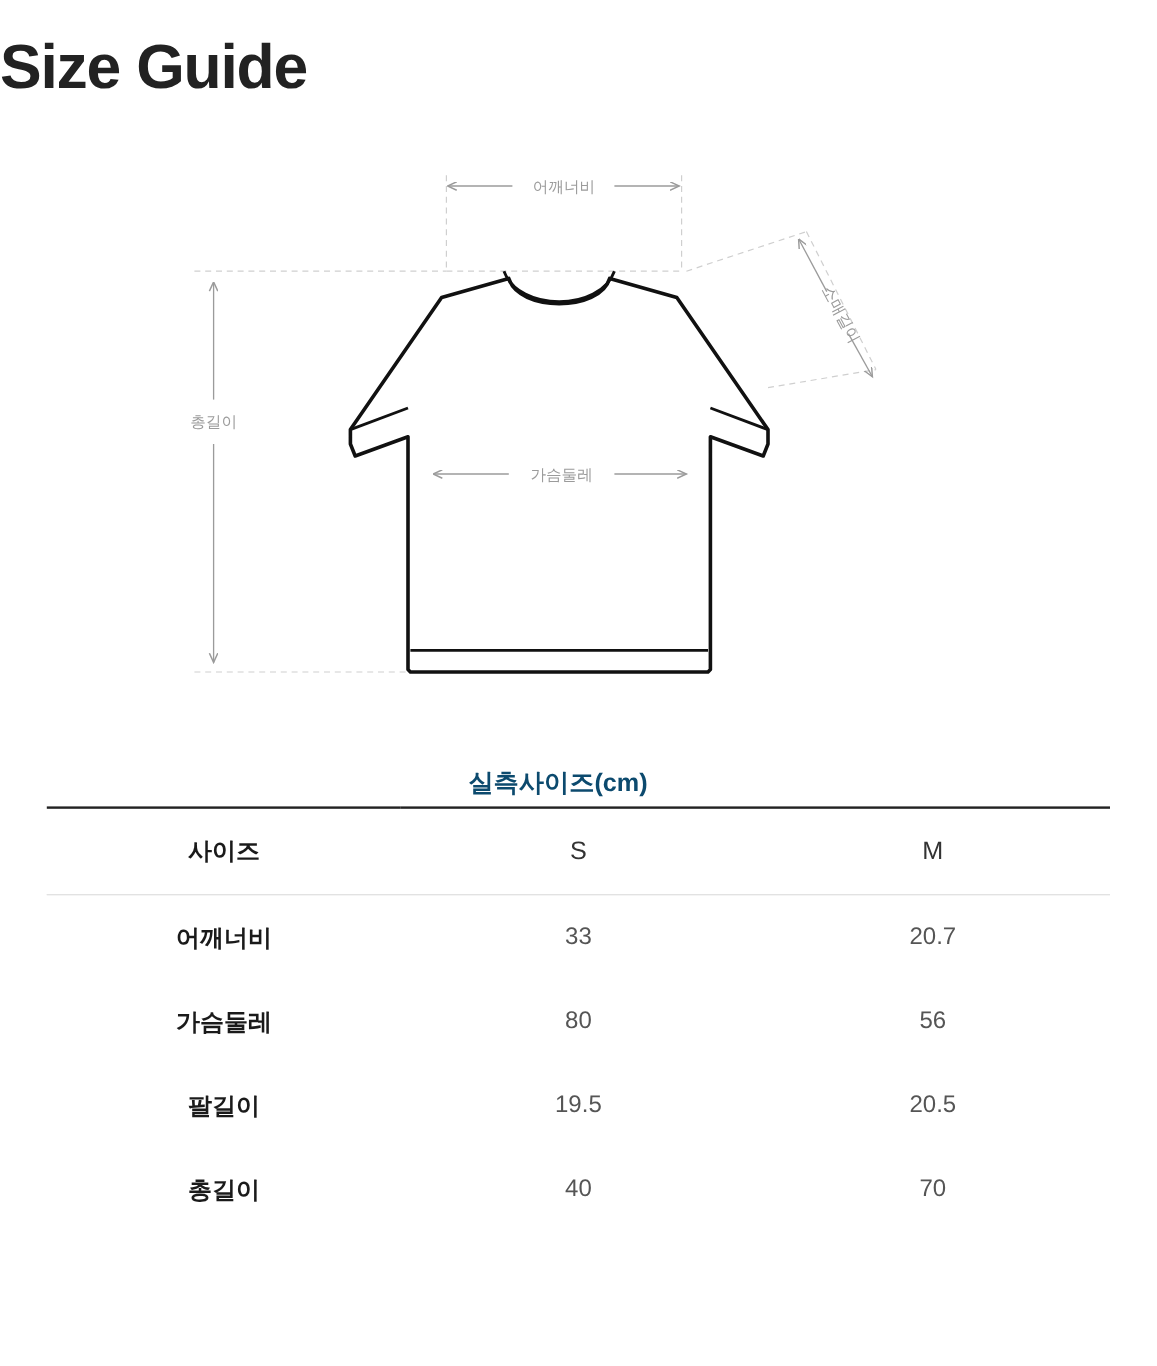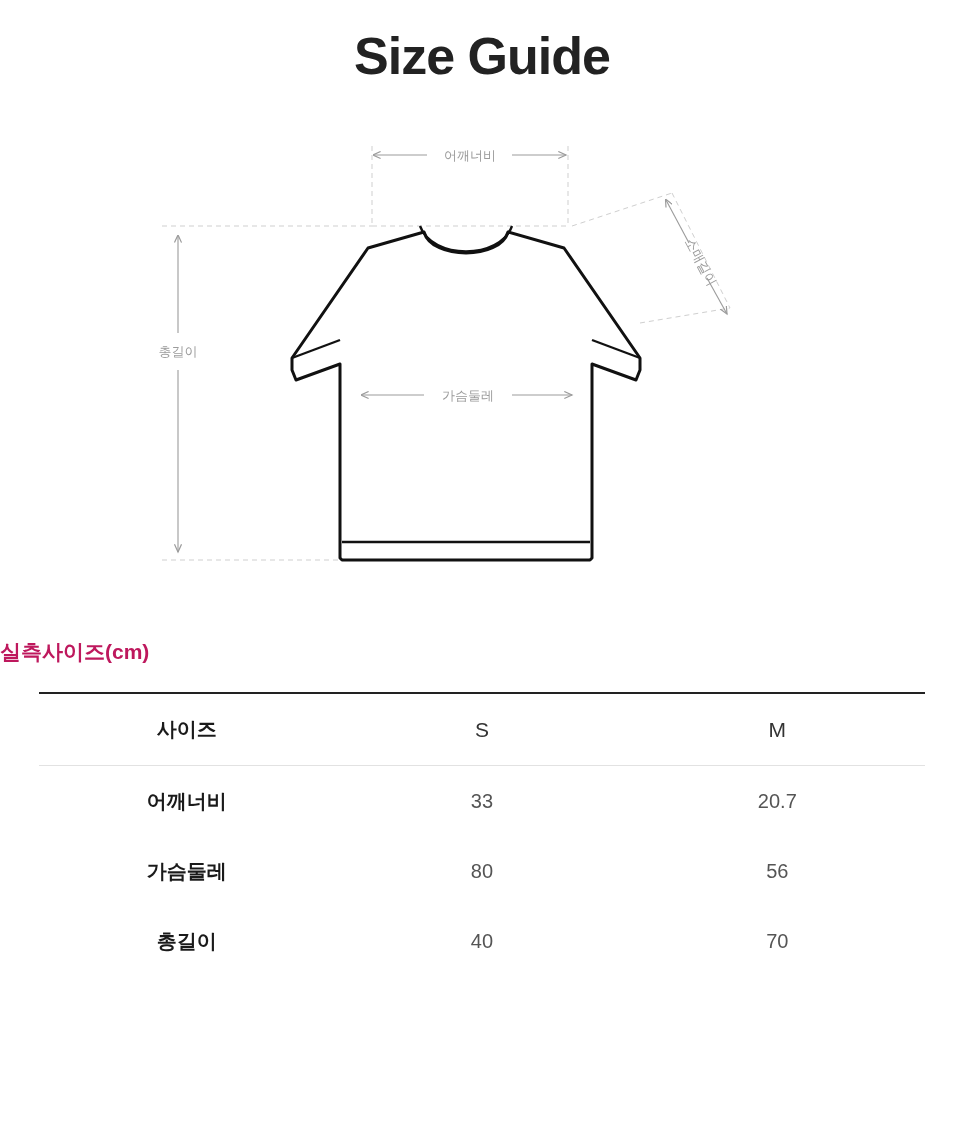--- a/index.html
+++ b/index.html
@@ -15,48 +15,47 @@
     font-family: "Liberation Sans", sans-serif;
     color: #1a1a1a;
     overflow: hidden;
   }
   .page {
     width: 964px;
     height: 1138px;
     position: relative;
   }
   .title {
-    text-align: center;
     font-size: 52px;
     font-weight: bold;
     letter-spacing: -1px;
     color: #222222;
     padding-top: 26px;
     margin: 0;
   }
   .diagram-wrap {
     position: relative;
     width: 964px;
     height: 520px;
     margin-top: 22px;
   }
   .diagram-wrap svg {
     display: block;
   }
   .unit-label {
-    text-align: left;
+    text-align: center;
     padding-right: 34px;
     font-size: 21px;
     font-weight: bold;
-    color: #be185d;
+    color: #0c4a6e;
     margin-top: 10px;
   }
   table.size-table {
     width: 886px;
-    margin: 26px auto 0 auto;
+    margin: 6px auto 0 auto;
     border-collapse: collapse;
     table-layout: fixed;
   }
   table.size-table thead th {
     font-size: 20px;
     font-weight: bold;
     color: #1a1a1a;
     padding: 22px 0 22px 0;
     border-top: 2.5px solid #222222;
     border-bottom: 1px solid #e2e2e2;
@@ -179,20 +178,25 @@
         <td class="row-head">어깨너비</td>
         <td>33</td>
         <td>20.7</td>
       </tr>
       <tr>
         <td class="row-head">가슴둘레</td>
         <td>80</td>
         <td>56</td>
       </tr>
       <tr>
+        <td class="row-head">팔길이</td>
+        <td>19.5</td>
+        <td>20.5</td>
+      </tr>
+      <tr>
         <td class="row-head">총길이</td>
         <td>40</td>
         <td>70</td>
       </tr>
     </tbody>
   </table>
 
 </div>
 
 </body></html>

